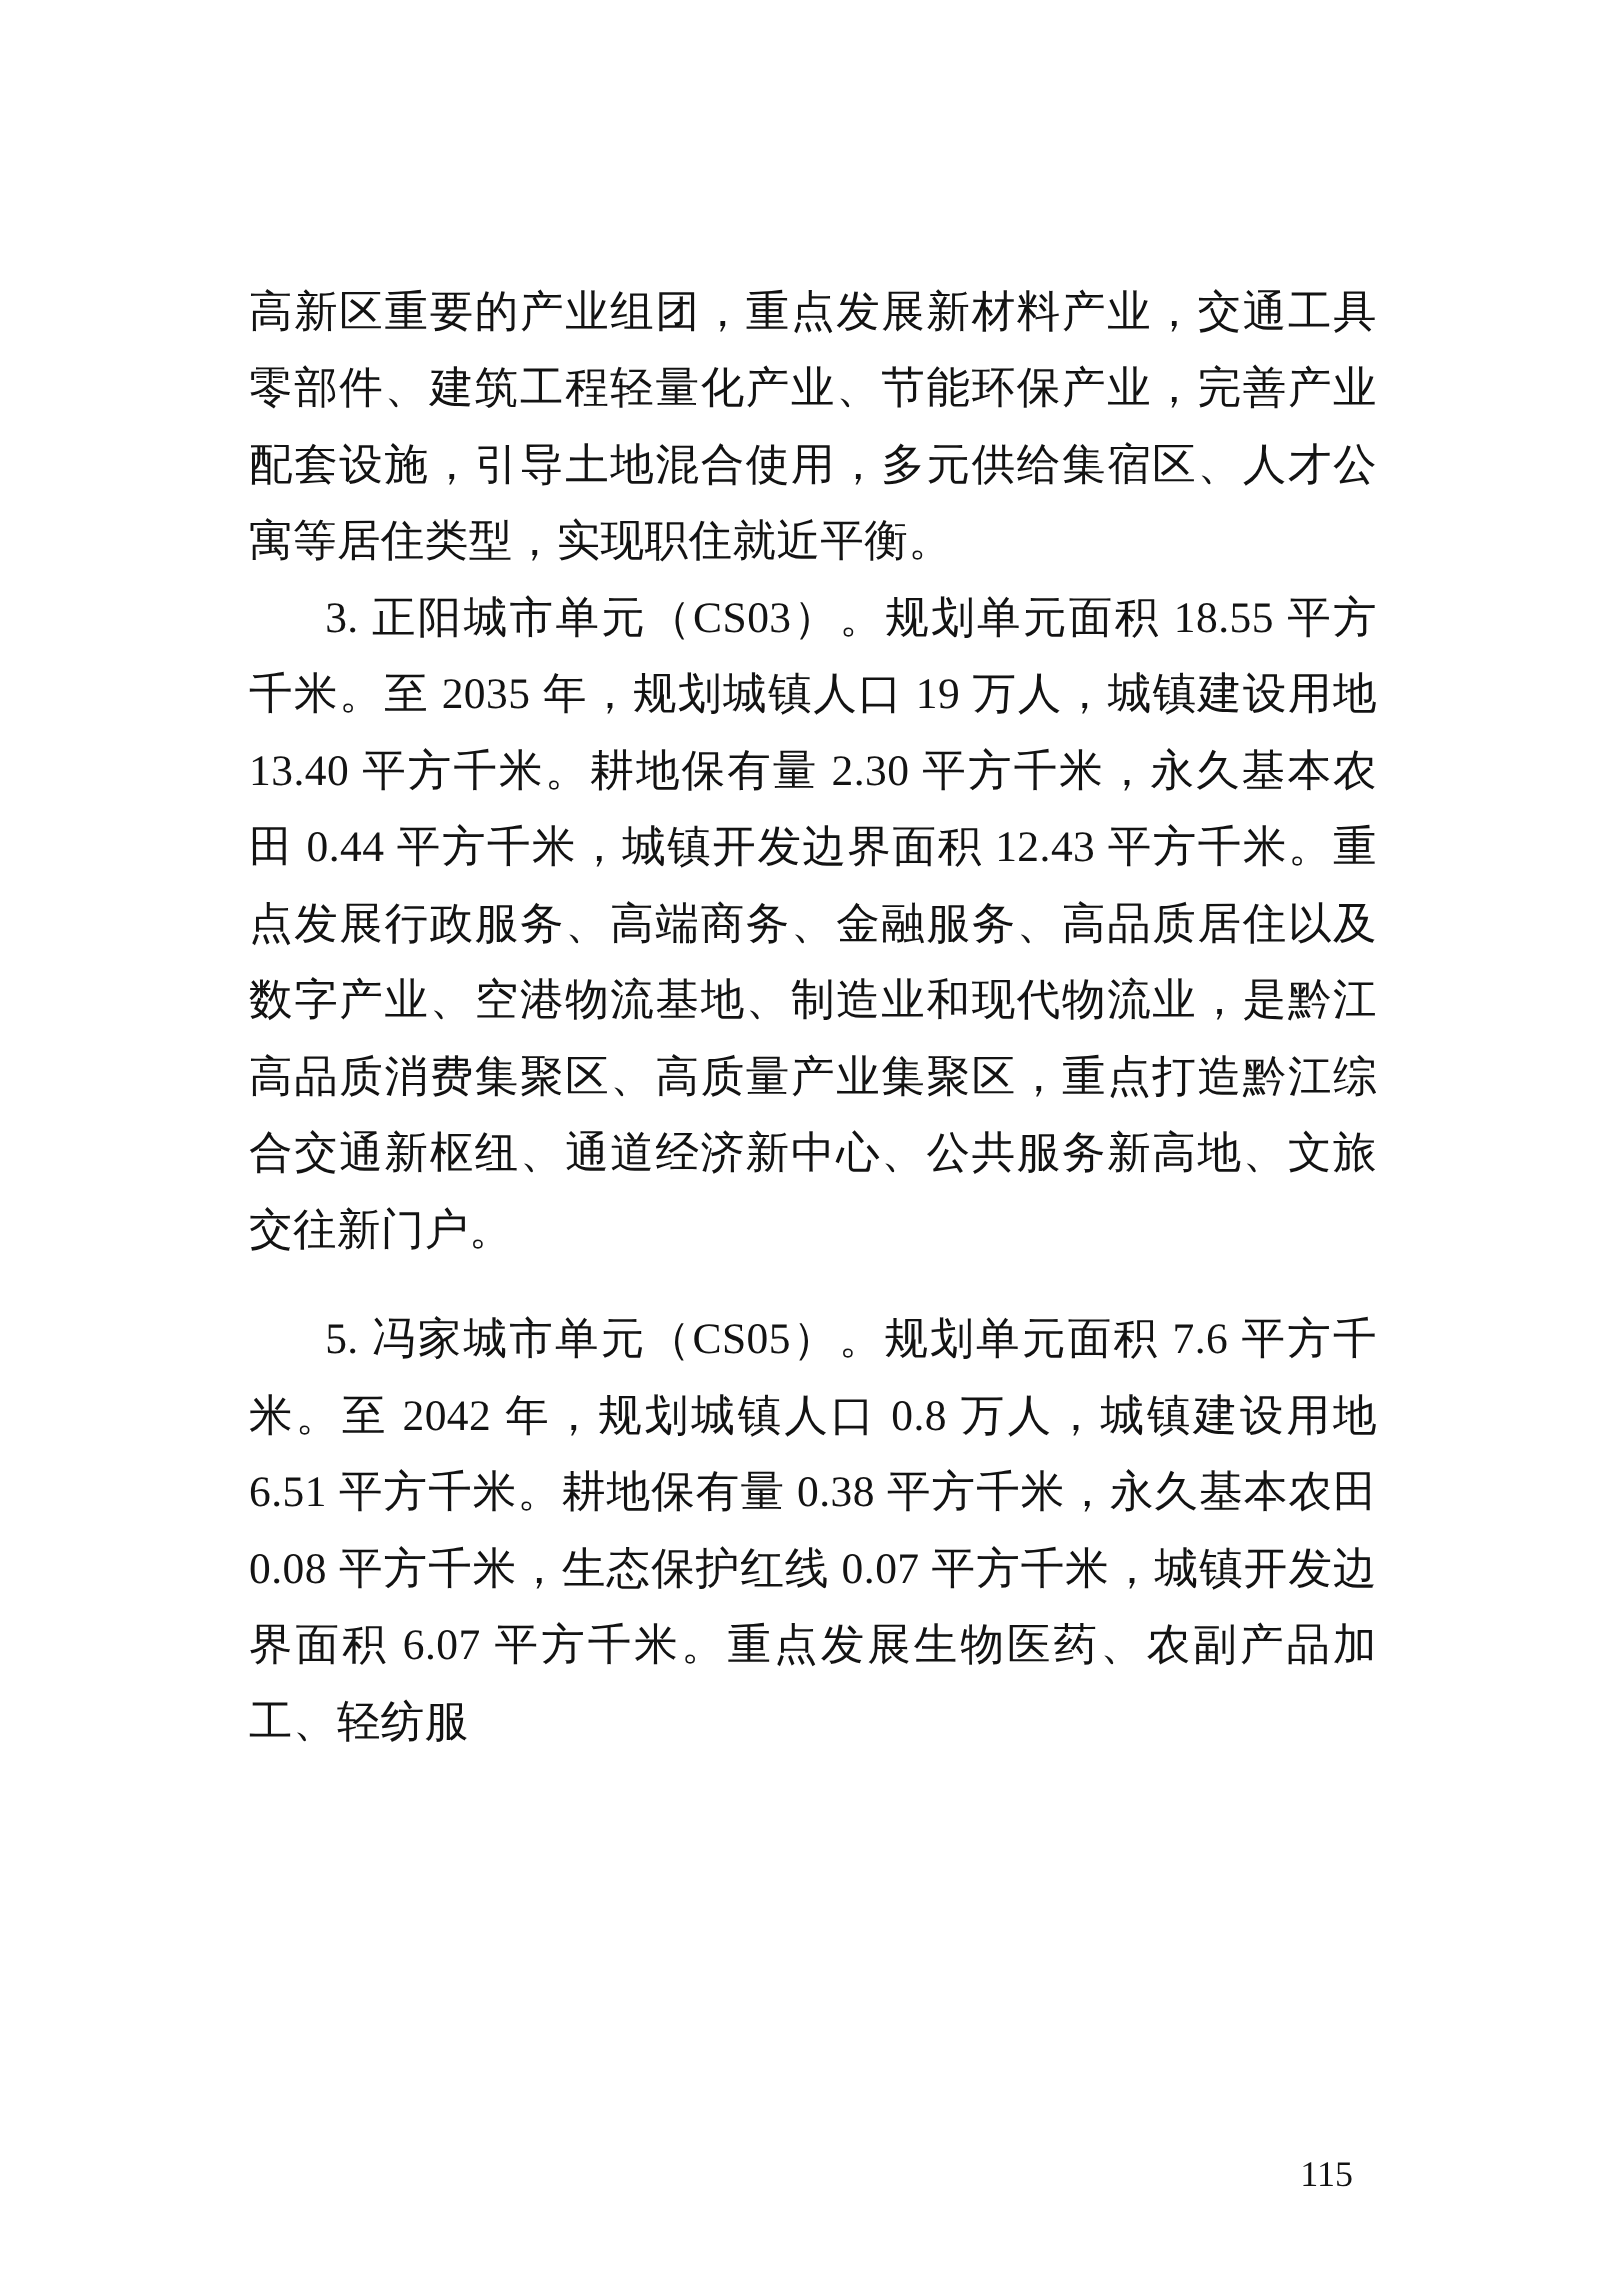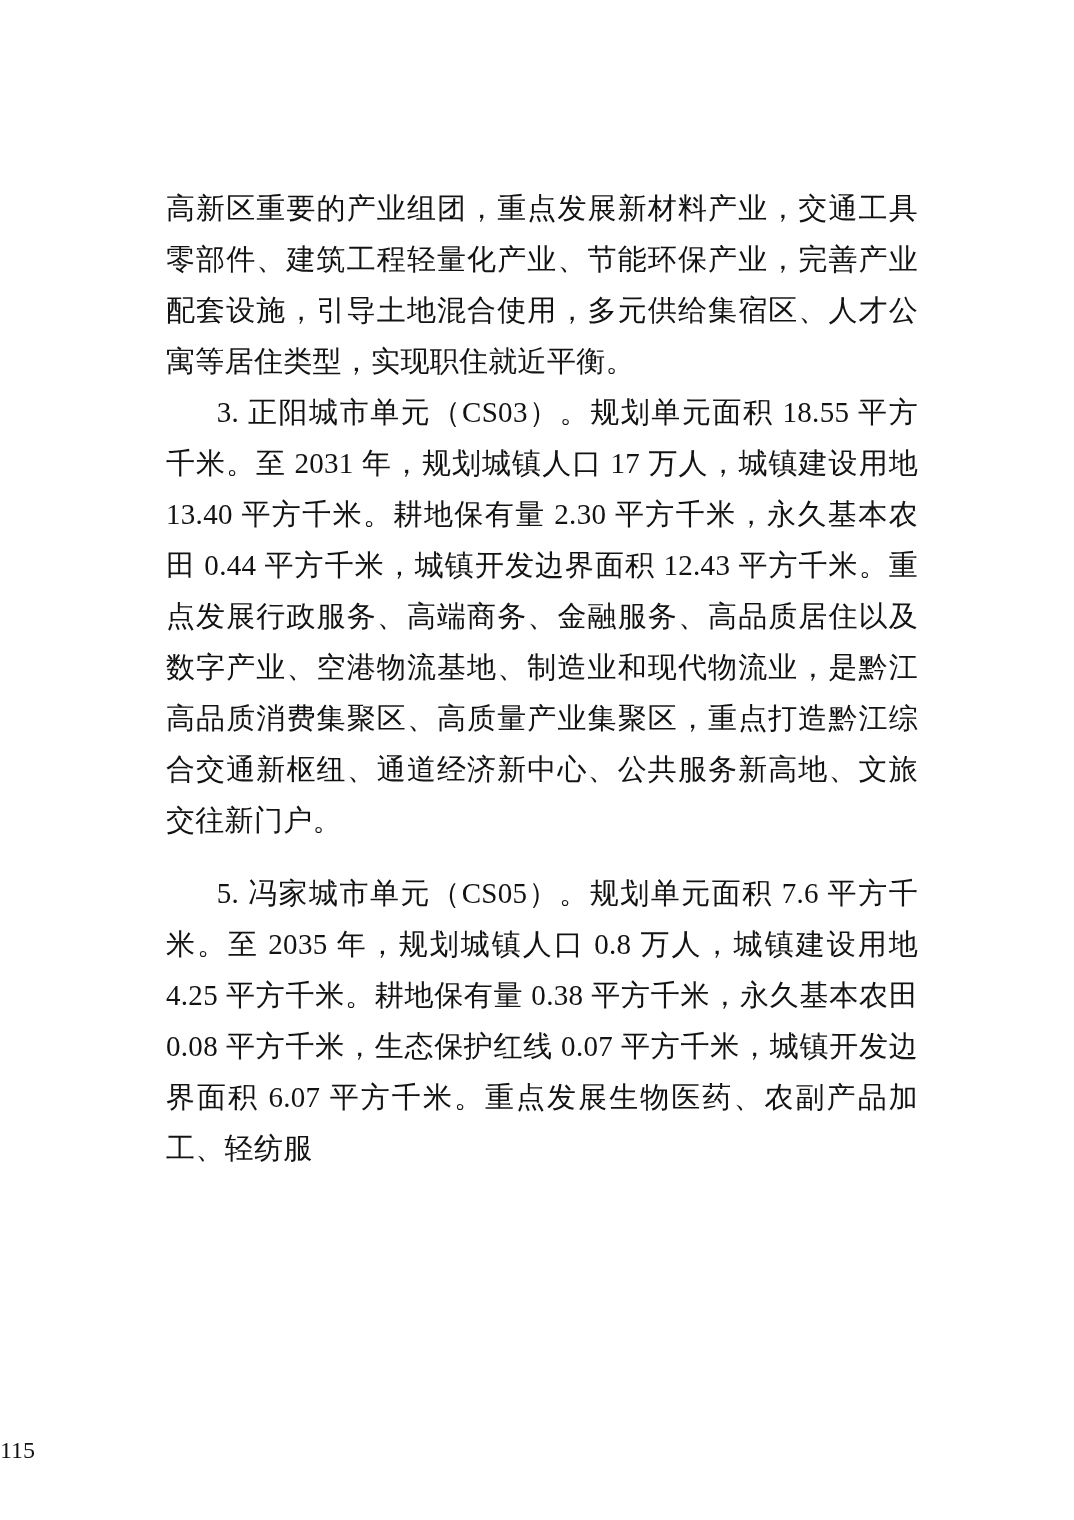--- a/index.html
+++ b/index.html
@@ -43,37 +43,37 @@
     text-indent: 1.75em;
   }
   .para.spaced {
     margin-top: 22px;
   }
   .doc-footer {
     position: absolute;
     left: 0;
     top: 1392px;
     width: 902px;
-    text-align: left;
+    text-align: right;
   }
   .page-number {
     color: #131313;
     font-size: 24px;
     line-height: 30px;
     font-family: "Liberation Serif", "DejaVu Serif", serif;
   }
 </style>
 </head>
 <body>
 
 <div class="doc-page">
 
   <div class="doc-content">
     <p class="para">高新区重要的产业组团，重点发展新材料产业，交通工具零部件、建筑工程轻量化产业、节能环保产业，完善产业配套设施，引导土地混合使用，多元供给集宿区、人才公寓等居住类型，实现职住就近平衡。</p>
-    <p class="para indent">3. 正阳城市单元（CS03）。规划单元面积 18.55 平方千米。至 2031 年，规划城镇人口 17 万人，城镇建设用地 13.40 平方千米。耕地保有量 2.30 平方千米，永久基本农田 0.44 平方千米，城镇开发边界面积 12.43 平方千米。重点发展行政服务、高端商务、金融服务、高品质居住以及数字产业、空港物流基地、制造业和现代物流业，是黔江高品质消费集聚区、高质量产业集聚区，重点打造黔江综合交通新枢纽、通道经济新中心、公共服务新高地、文旅交往新门户。</p>
-    <p class="para indent spaced">5. 冯家城市单元（CS05）。规划单元面积 7.6 平方千米。至 2035 年，规划城镇人口 0.8 万人，城镇建设用地 4.25 平方千米。耕地保有量 0.38 平方千米，永久基本农田 0.08 平方千米，生态保护红线 0.07 平方千米，城镇开发边界面积 6.07 平方千米。重点发展生物医药、农副产品加工、轻纺服</p>
+    <p class="para indent">3. 正阳城市单元（CS03）。规划单元面积 18.55 平方千米。至 2035 年，规划城镇人口 19 万人，城镇建设用地 13.40 平方千米。耕地保有量 2.30 平方千米，永久基本农田 0.44 平方千米，城镇开发边界面积 12.43 平方千米。重点发展行政服务、高端商务、金融服务、高品质居住以及数字产业、空港物流基地、制造业和现代物流业，是黔江高品质消费集聚区、高质量产业集聚区，重点打造黔江综合交通新枢纽、通道经济新中心、公共服务新高地、文旅交往新门户。</p>
+    <p class="para indent spaced">5. 冯家城市单元（CS05）。规划单元面积 7.6 平方千米。至 2042 年，规划城镇人口 0.8 万人，城镇建设用地 6.51 平方千米。耕地保有量 0.38 平方千米，永久基本农田 0.08 平方千米，生态保护红线 0.07 平方千米，城镇开发边界面积 6.07 平方千米。重点发展生物医药、农副产品加工、轻纺服</p>
   </div>
 
   <div class="doc-footer">
     <span class="page-number">115</span>
   </div>
 
 </div>
 
 </body></html>

